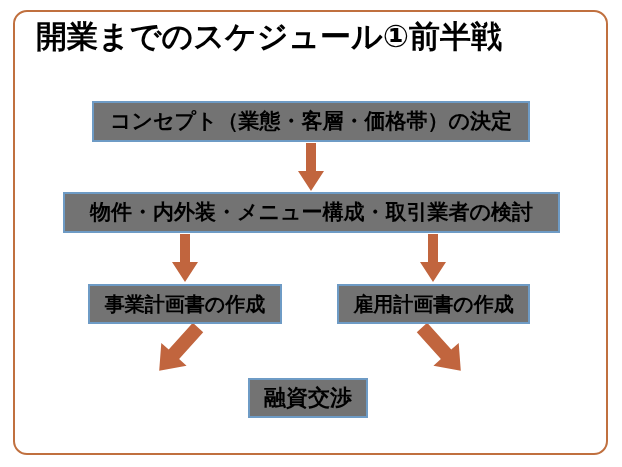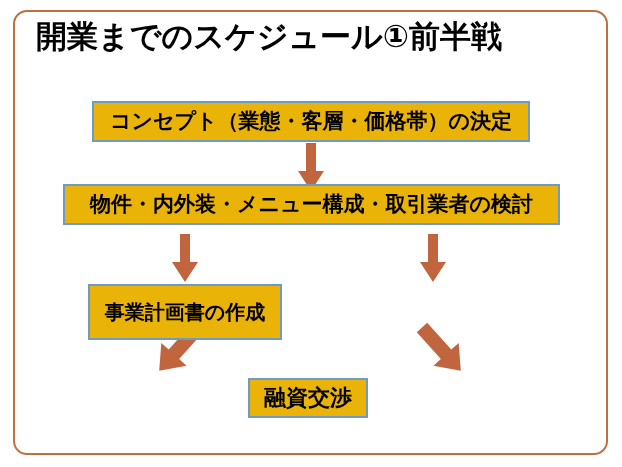--- a/index.html
+++ b/index.html
@@ -39,48 +39,48 @@
     font-weight: bold;
     color: #000000;
     letter-spacing: 0px;
     white-space: nowrap;
     line-height: 1.3;
   }
   .node {
     position: absolute;
     box-sizing: border-box;
     border: 2px solid #6E9BC5;
-    background: #eab308;
+    background: #737373;
     color: #000000;
     font-weight: bold;
     display: flex;
     align-items: center;
     justify-content: center;
     white-space: nowrap;
     line-height: 1;
   }
   #node-concept {
     left: 92px;
     top: 101px;
     width: 438px;
     height: 41px;
     font-size: 21px;
   }
   #node-property {
     left: 63px;
-    top: 184px;
+    top: 192px;
     width: 497px;
     height: 41px;
     font-size: 21px;
   }
   #node-business-plan {
     left: 88px;
     top: 284px;
     width: 194px;
-    height: 56px;
+    height: 40px;
     font-size: 20px;
   }
   #node-employment-plan {
     left: 337px;
     top: 284px;
     width: 193px;
     height: 40px;
     font-size: 20px;
   }
   #node-financing {
@@ -128,16 +128,17 @@
       <polygon points="89,0 103,0 103,36 113,36 96,58 79,36 89,36" fill="#C1653E"></polygon>
     </g>
   </svg>
 
   <div class="node" id="node-concept">コンセプト（業態・客層・価格帯）の決定</div>
 
   <div class="node" id="node-property">物件・内外装・メニュー構成・取引業者の検討</div>
 
   <div class="node" id="node-business-plan">事業計画書の作成</div>
 
+  <div class="node" id="node-employment-plan">雇用計画書の作成</div>
 
   <div class="node" id="node-financing">融資交渉</div>
 
 </div>
 
 </body></html>

